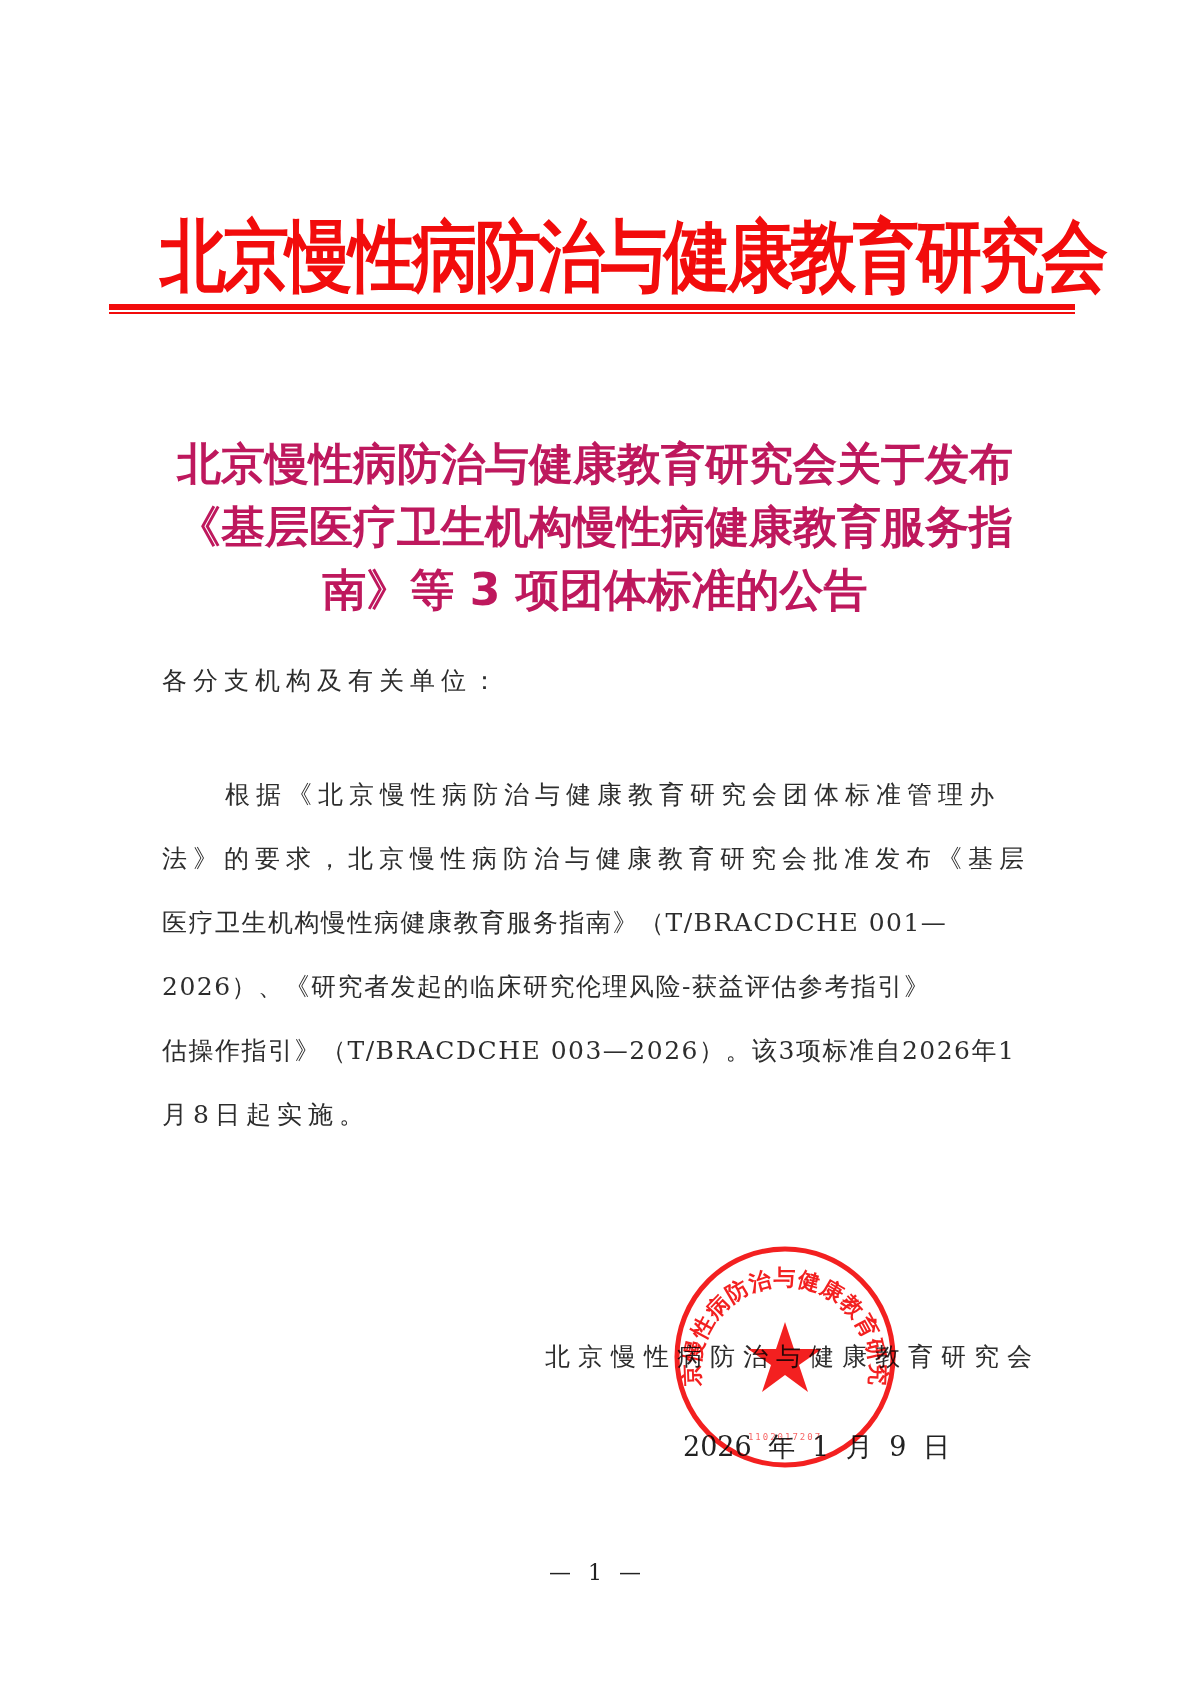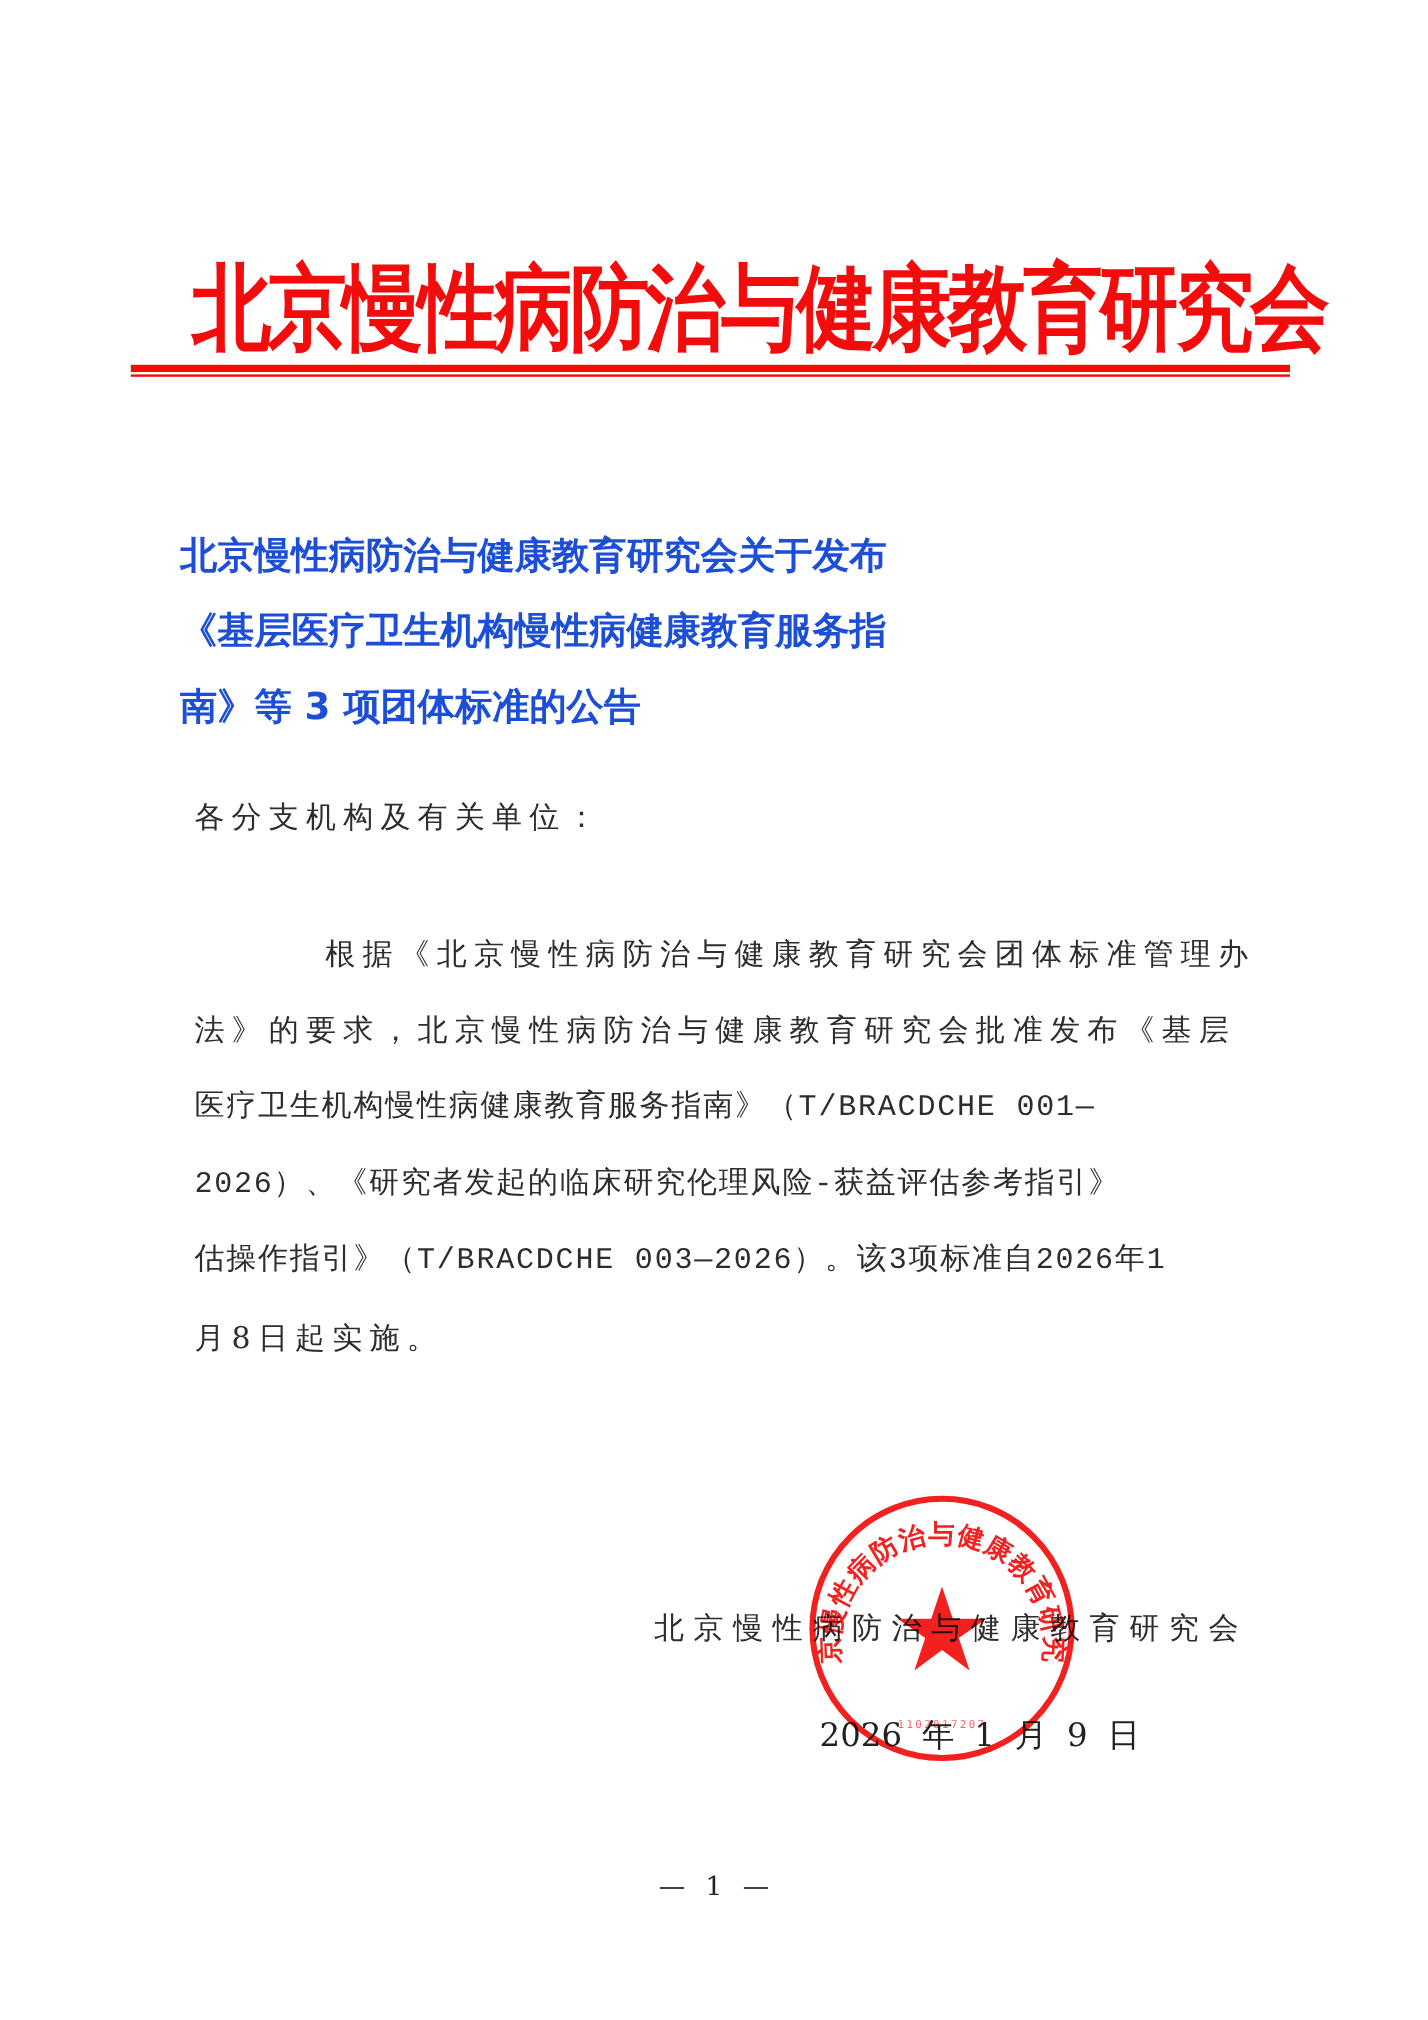--- a/index.html
+++ b/index.html
@@ -55,25 +55,26 @@
     width: 966px;
     height: 2px;
     background: #f20c0c;
   }
   
   .doc-title {
     position: absolute;
     left: 150px;
     top: 432px;
     width: 890px;
+    text-align: center;
     font-family: "DejaVu Sans", "Liberation Sans", sans-serif;
     font-weight: bold;
-    font-size: 31px;
+    font-size: 44px;
     line-height: 63px;
-    color: #1d4ed8;
+    color: #be185d;
     letter-spacing: 0px;
   }
   .doc-title .tline {
     display: block;
     white-space: nowrap;
   }
   
   .salutation {
     position: absolute;
     left: 162px;
@@ -93,25 +94,23 @@
     line-height: 64px;
     color: #2d2d2d;
   }
   .body-para .bline {
     display: block;
     white-space: nowrap;
     letter-spacing: 6px;
   }
   .body-para .bline.indent {
     padding-left: 63px;
-    text-align: right;
   }
   .body-para .bline.tight {
     letter-spacing: 1.5px;
-    font-family: Liberation Mono, monospace;
   }
   
   .sig-org {
     position: absolute;
     left: 545px;
     top: 1337px;
     font-size: 25px;
     line-height: 40px;
     letter-spacing: 8px;
     color: #2d2d2d;

